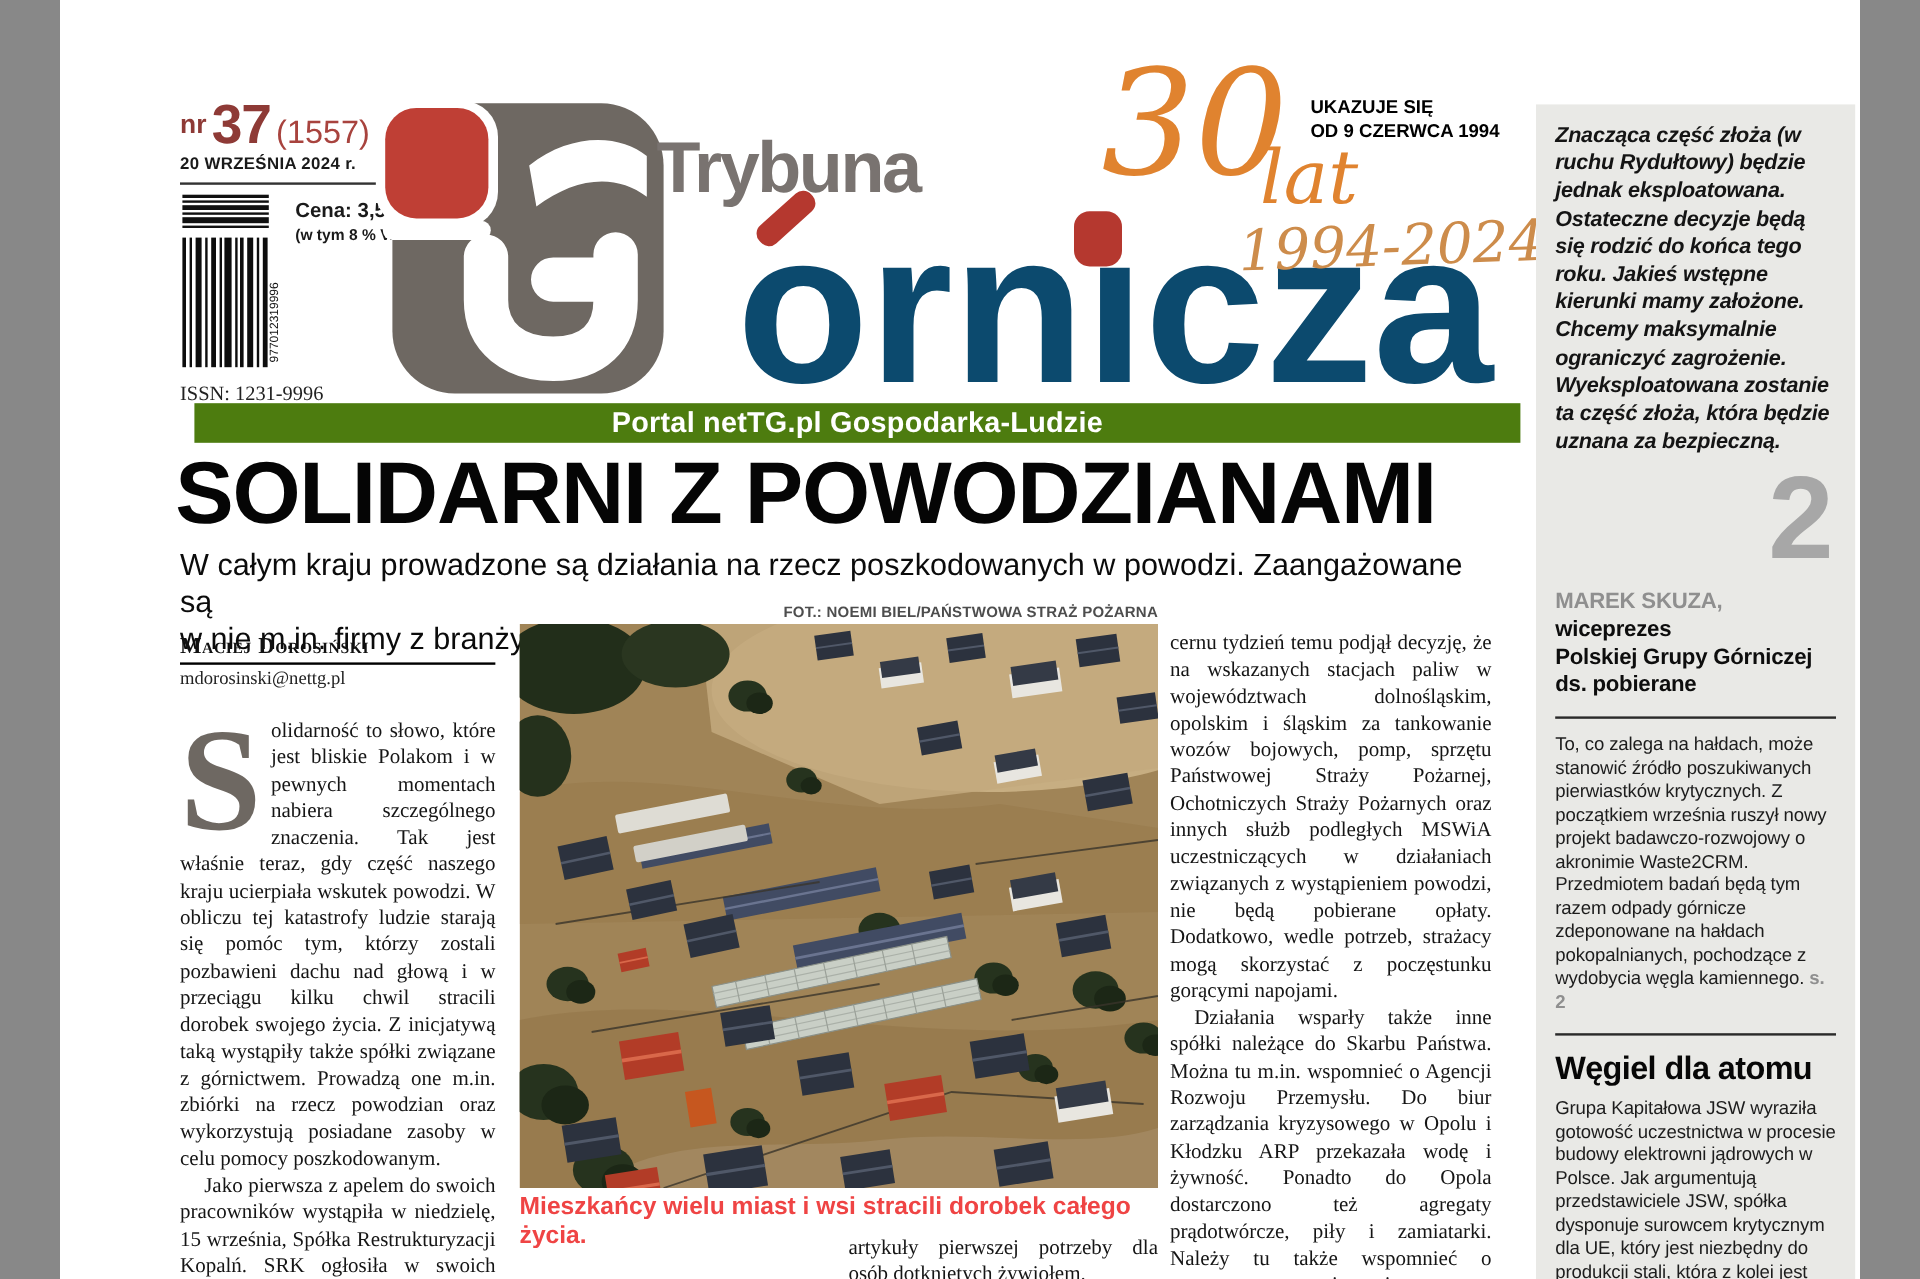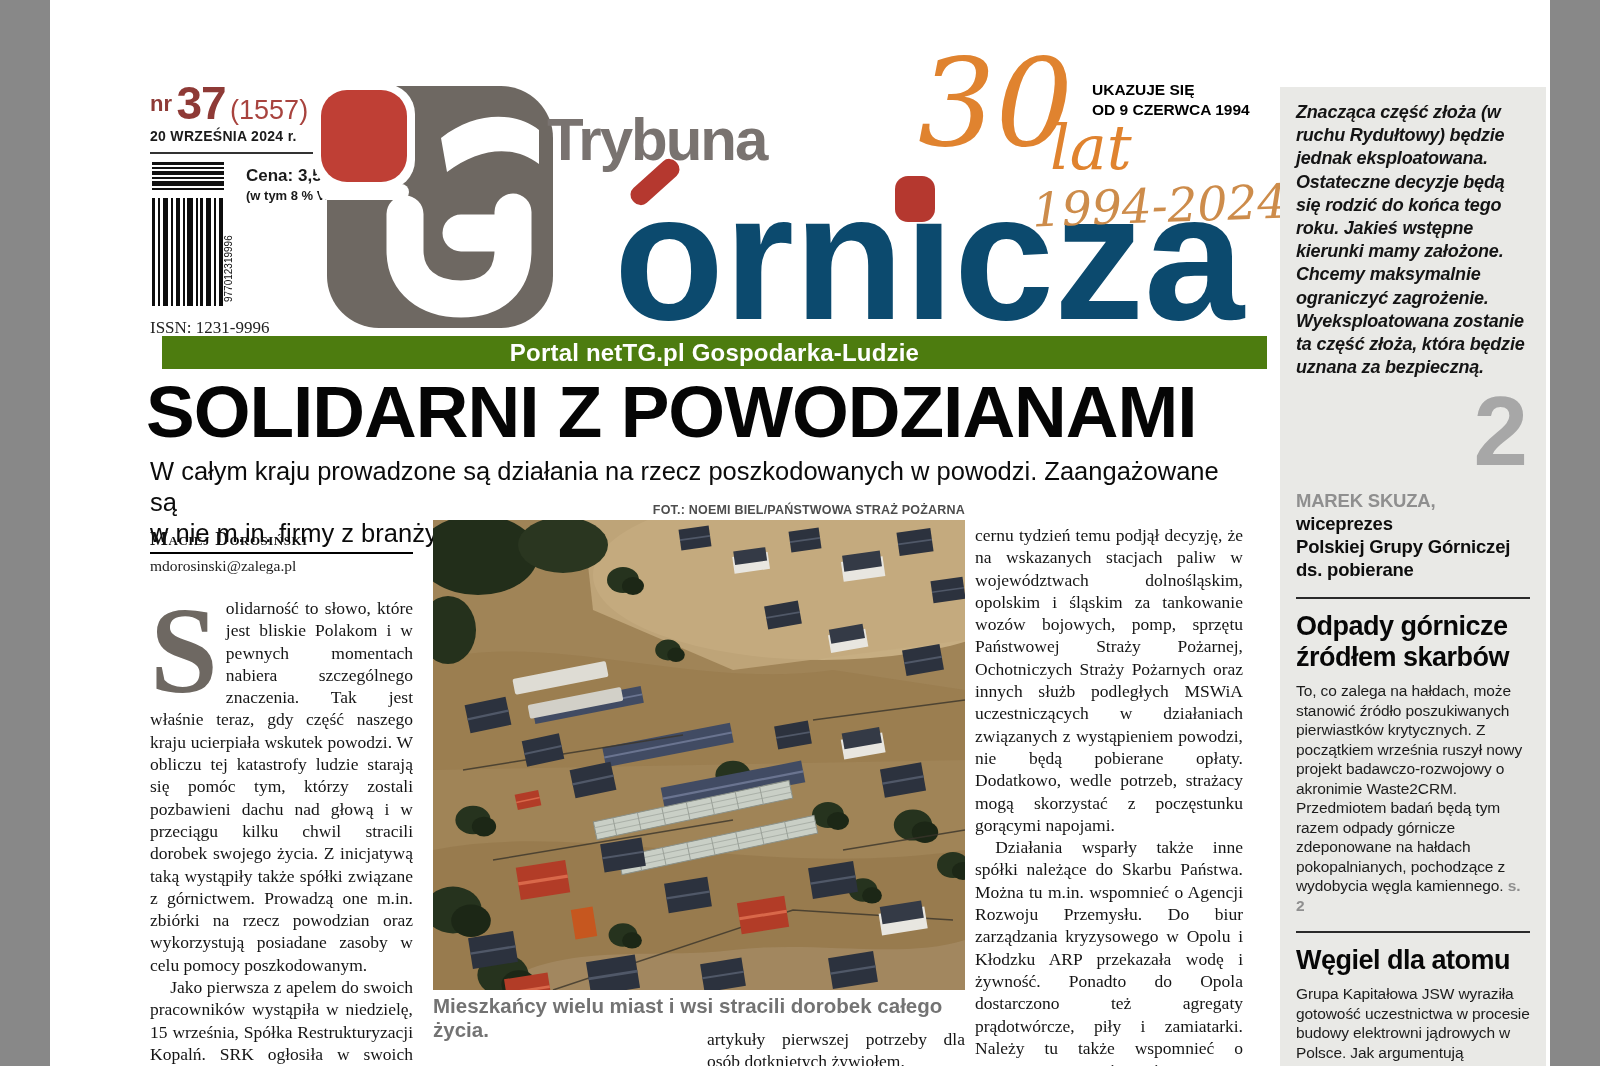--- a/index.html
+++ b/index.html
@@ -43,21 +43,21 @@
   .byline-name{font-family:"Liberation Serif",serif;font-variant:small-caps;font-weight:bold;
                font-size:19px;letter-spacing:.5px;border-bottom:2px solid #000;padding-bottom:2px;color:#111;}
   .byline-mail{font-family:"Liberation Serif",serif;font-size:15.5px;color:#222;margin-top:3px;}
   .col1 .body{margin-top:22px;}
   .dropcap{float:left;font-family:"Liberation Serif",serif;font-weight:bold;font-size:122px;line-height:.78;
            color:#6e6862;margin:6px 8px 0 0;}
   .para2{text-indent:1.15em;margin-top:0;}
 
   .credit{left:383px;top:503px;width:532px;font-size:12.5px;font-weight:bold;color:#4d4d4d;text-align:right;letter-spacing:.2px;}
   .photo{left:383px;top:520px;width:532px;height:470px;}
-  .caption{left:383px;top:994px;width:532px;font-size:20.5px;font-weight:bold;color:#737373;}
+  .caption{left:383px;top:994px;width:532px;font-size:20.5px;font-weight:bold;color:#ef4444;}
   .frag2{left:383px;top:1028px;width:258px;height:38px;overflow:hidden;}
   .frag3{left:657px;top:1028px;width:258px;height:38px;overflow:hidden;}
 
   .col4{left:925px;top:524px;width:268px;height:542px;overflow:hidden;}
   .col4 p{margin:0;}
   .col4 .indent{text-indent:1.15em;}
 
   
   .sidebar{left:1230px;top:87px;width:266px;height:979px;background:#e9e9e6;box-sizing:border-box;padding:14px 16px 0 16px;}
   .quote{font-size:18px;line-height:23.2px;font-weight:bold;font-style:italic;color:#141414;letter-spacing:-.2px;}
@@ -138,21 +138,21 @@
 
   <div class="abs banner">Portal netTG.pl Gospodarka-Ludzie</div>
   <div class="abs headline">SOLIDARNI Z POWODZIANAMI</div>
   <div class="abs subhead">
     <div>W całym kraju prowadzone są działania na rzecz poszkodowanych w powodzi. Zaangażowane są</div>
     <div>w nie m.in. firmy z branży górniczej</div>
   </div>
 
   <div class="abs col1">
     <div class="byline-name">Maciej Dorosiński</div>
-    <div class="byline-mail">mdorosinski@zalega.pl</div>
+    <div class="byline-mail">mdorosinski@nettg.pl</div>
     <div class="body serif">
       <span class="dropcap">S</span><span>olidarność to słowo, które jest bliskie Polakom i w pewnych momentach nabiera szczególnego znaczenia. Tak jest właśnie teraz, gdy część naszego kraju ucierpiała wskutek powodzi. W obliczu tej katastrofy ludzie starają się pomóc tym, którzy zostali pozbawieni dachu nad głową i w przeciągu kilku chwil stracili dorobek swojego życia. Z inicjatywą taką wystąpiły także spółki związane z górnictwem. Prowadzą one m.in. zbiórki na rzecz powodzian oraz wykorzystują posiadane zasoby w celu pomocy poszkodowanym.</span>
     </div>
     <p class="serif para2">Jako pierwsza z apelem do swoich pracowników wystąpiła w niedzielę, 15 września, Spółka Restrukturyzacji Kopalń. SRK ogłosiła w swoich oddziałach zbiórkę ubrań, koców, produktów żywnościowych, środków czystości, ręczników czy pościeli. Do pomocy zachęciła także innych, a szczególnie te osoby, które mieszkają w pobliżu jej oddziałów.</p>
   </div>
 
   <div class="abs credit">FOT.: NOEMI BIEL/PAŃSTWOWA STRAŻ POŻARNA</div>
 
   <div class="abs photo">
     <svg width="532" height="470" viewBox="0 0 532 470">
@@ -262,21 +262,20 @@
 
   <div class="abs sidebar">
     <div class="quote">Znacząca część złoża (w ruchu Rydułtowy) będzie jednak eksploatowana. Ostateczne decyzje będą się rodzić do końca tego roku. Jakieś wstępne kierunki mamy założone. Chcemy maksymalnie ograniczyć zagrożenie. Wyeksploatowana zostanie ta część złoża, która będzie uznana za bezpieczną.</div>
     <div class="pagenum">2</div>
     <div class="attr">
       <span class="gray">MAREK SKUZA,</span><span> wiceprezes</span>
       <div>Polskiej Grupy Górniczej</div>
       <div>ds. pobierane</div>
     </div>
     <div class="side-rule"></div>
-    <div class="teaser-head">Odpady górnicze źródłem skarbów</div>
     <div class="teaser-text">
       <span>To, co zalega na hałdach, może stanowić źródło poszukiwanych pierwiastków krytycznych. Z początkiem września ruszył nowy projekt badawczo-rozwojowy o akronimie Waste2CRM. Przedmiotem badań będą tym razem odpady górnicze zdeponowane na hałdach pokopalnianych, pochodzące z wydobycia węgla kamiennego. </span><span class="pageref">s. 2</span>
     </div>
     <div class="side-rule"></div>
     <div class="teaser-head">Węgiel dla atomu</div>
     <div class="teaser-text">
       <span>Grupa Kapitałowa JSW wyraziła gotowość uczestnictwa w procesie budowy elektrowni jądrowych w Polsce. Jak argumentują przedstawiciele JSW, spółka dysponuje surowcem krytycznym dla UE, który jest niezbędny do produkcji stali, która z kolei jest niezbędna do budowy elektrowni jądrowych. </span>
     </div>
   </div>
 

